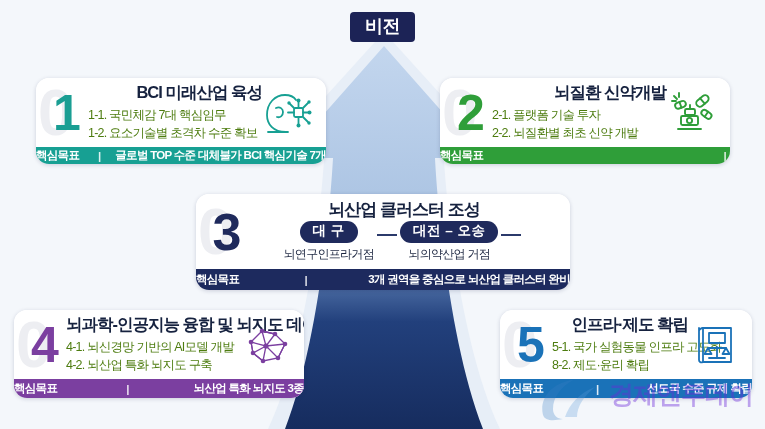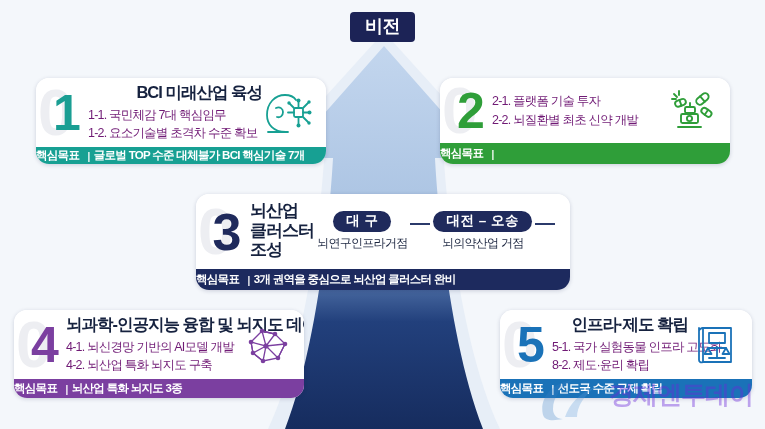--- a/index.html
+++ b/index.html
@@ -64,30 +64,30 @@
     font-size:50px;font-weight:bold;line-height:1;
     width:44px;text-align:center;flex:none;
     letter-spacing:-2px;
   }
   .texts{position:relative;z-index:1;flex:1;min-width:0;}
   .card-title{
     font-size:16.5px;font-weight:bold;color:#16223f;
     letter-spacing:-1px;line-height:1.2;margin-bottom:3px;white-space:nowrap;text-align:right;
   }
   .card-line{
-    font-size:12.5px;color:#701a75;letter-spacing:-0.8px;
+    font-size:12.5px;color:#4d7c0f;letter-spacing:-0.8px;
     line-height:1.45;white-space:nowrap;
   }
   .card-icon{
     position:relative;z-index:1;width:54px;height:52px;flex:none;
     display:flex;align-items:center;justify-content:center;
   }
   .card-icon svg{width:50px;height:50px;}
   .footer{
-    height:21px;display:flex;align-items:center;justify-content:flex-start;
+    height:21px;display:flex;align-items:center;justify-content:space-between;
     color:#ffffff;font-size:11.5px;font-weight:bold;letter-spacing:-0.7px;
     white-space:nowrap;
   }
   .footer .k{margin-right:4px;}
   .footer .bar{margin:0 4px;opacity:.85;}
 
   
   #card1{left:36px;top:78px;width:290px;height:86px;}
   #card1 .num{color:#1a9e93;}
   #card1 .footer{background:#17a093;}
@@ -105,21 +105,21 @@
   #card4 .num{color:#7b3fa0;}
   #card4 .footer{background:#7b3fa0;}
 
   #card5{left:500px;top:310px;width:252px;height:88px;}
   #card5 .num{color:#1a72b8;}
   #card5 .footer{background:#1a72b8;}
 
   
   .cluster-wrap{
     position:relative;z-index:1;flex:1;
-    display:flex;flex-direction:row;align-items:center;
+    display:flex;flex-direction:column;align-items:center;
   }
   .cluster-title{
     font-size:17px;font-weight:bold;color:#16223f;
     letter-spacing:-1px;line-height:1.15;margin-bottom:2px;
   }
   .pill-row{display:flex;align-items:center;justify-content:center;}
   .pill-col{display:flex;flex-direction:column;align-items:center;text-align:center;}
   .pill{
     background:#1f2a5c;color:#ffffff;
     border-radius:12px;padding:2px 13px 3px;
@@ -212,20 +212,21 @@
       <span class="bar">|</span>
       <span>글로벌 TOP 수준 대체불가 BCI 핵심기술 7개</span>
     </div>
   </div>
 
   <div class="card" id="card2">
     <div class="card-body">
       <span class="ghost-zero">0</span>
       <span class="num">2</span>
       <div class="texts">
+        <div class="card-title">뇌질환 신약개발</div>
         <div class="card-line">2-1. 플랫폼 기술 투자</div>
         <div class="card-line">2-2. 뇌질환별 최초 신약 개발</div>
       </div>
       <div class="card-icon">
         <svg viewBox="0 0 50 50" aria-hidden="true">
           <g fill="none" stroke="#2f9e39" stroke-width="1.9" stroke-linecap="round" stroke-linejoin="round">
             <rect x="13" y="28" width="17" height="9" rx="1.5"></rect>
             <path d="M10 41 L33 41"></path>
             <circle cx="21.5" cy="32.5" r="2.6"></circle>
             <rect x="17" y="21" width="10" height="6" rx="1.5"></rect>

